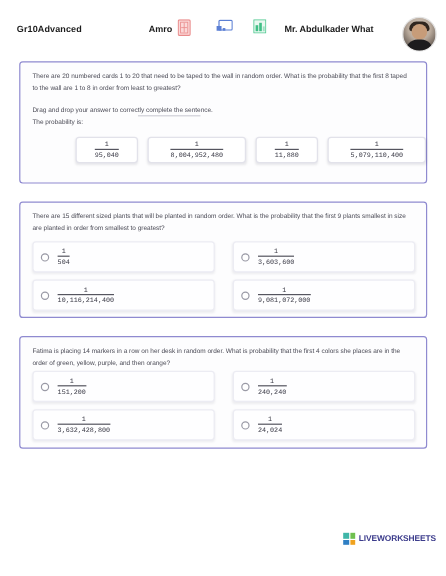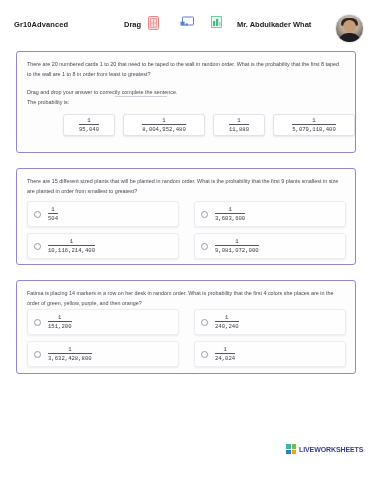--- a/index.html
+++ b/index.html
@@ -148,21 +148,21 @@
   .lw-grid i:nth-child(4){background:#f0a21e;}
   .lw-text{font-size:7px;font-weight:bold;color:#3c3c8c;letter-spacing:-.1px;}
 </style>
 </head>
 <body>
 
 <div class="page">
 
   <div class="header">
     <div class="hdr-title">Gr10Advanced</div>
-    <div class="hdr-subject">Drag</div>
+    <div class="hdr-subject">Amro</div>
 
     <span class="icon-slot icon-doc">
       <svg width="11" height="14" viewBox="0 0 11 14">
         <rect x="0.5" y="0.5" width="10" height="13" rx="1" fill="#fbd9d9" stroke="#e98b8b"></rect>
         <rect x="2.5" y="2.5" width="6" height="9" fill="none" stroke="#e98b8b" stroke-width="0.7"></rect>
         <line x1="5.5" y1="3" x2="5.5" y2="11" stroke="#e98b8b" stroke-width="0.7"></line>
         <line x1="3" y1="7" x2="8" y2="7" stroke="#e98b8b" stroke-width="0.7"></line>
       </svg>
     </span>
 

